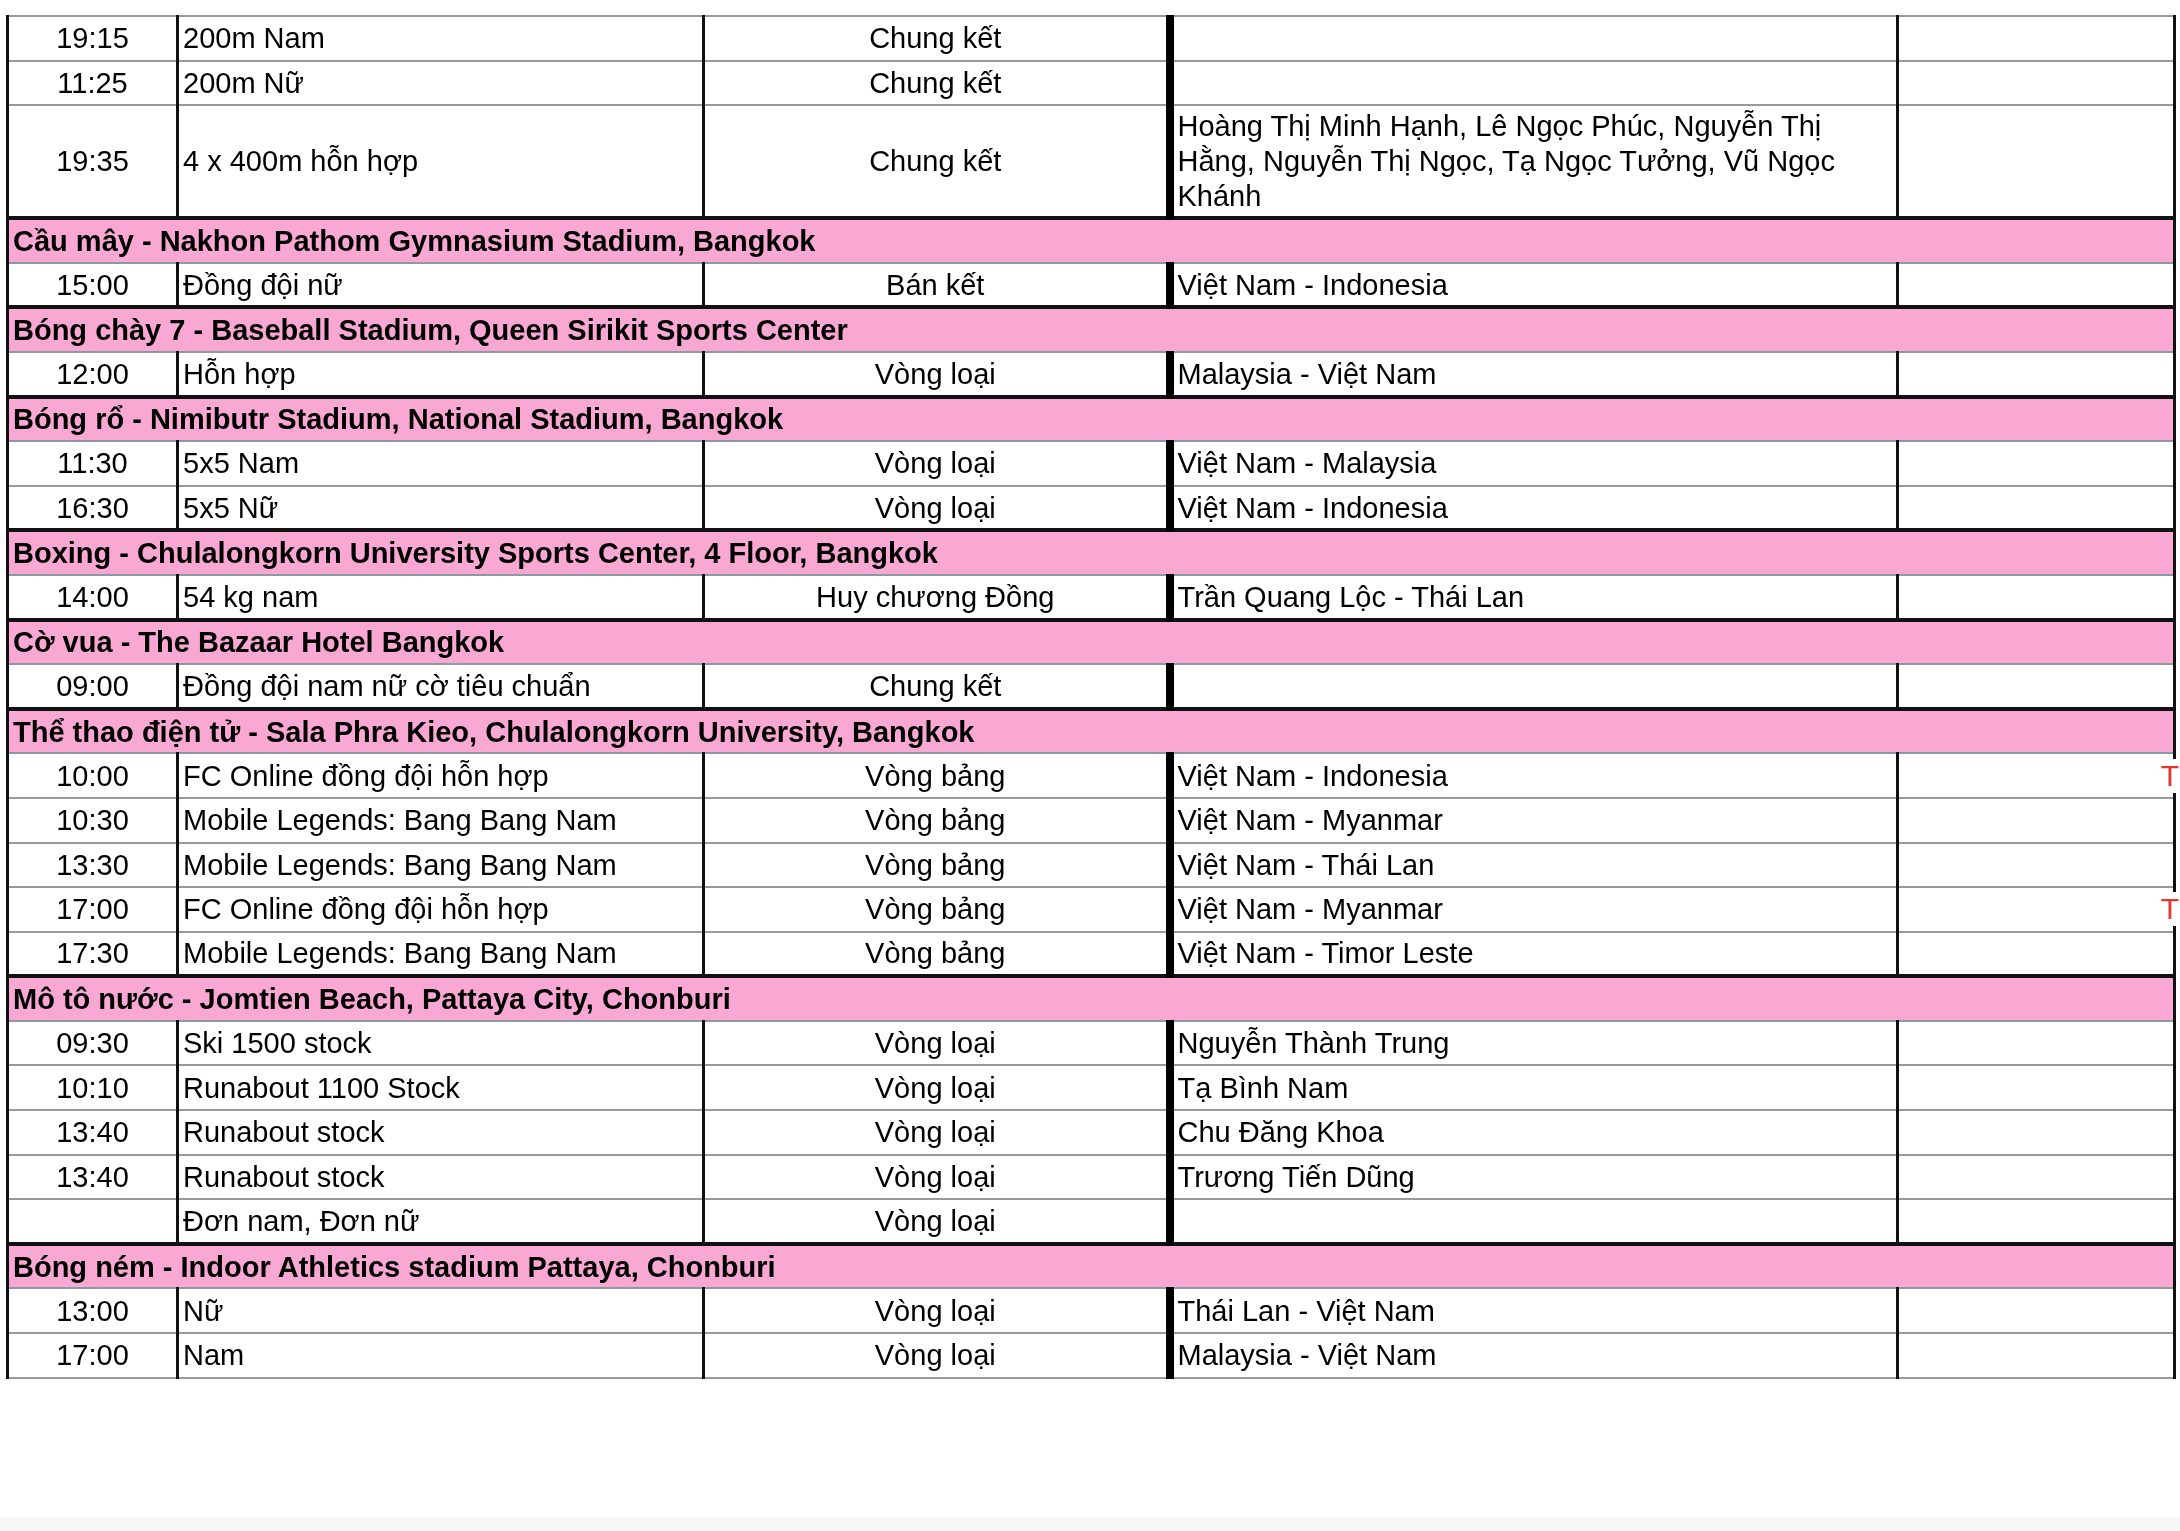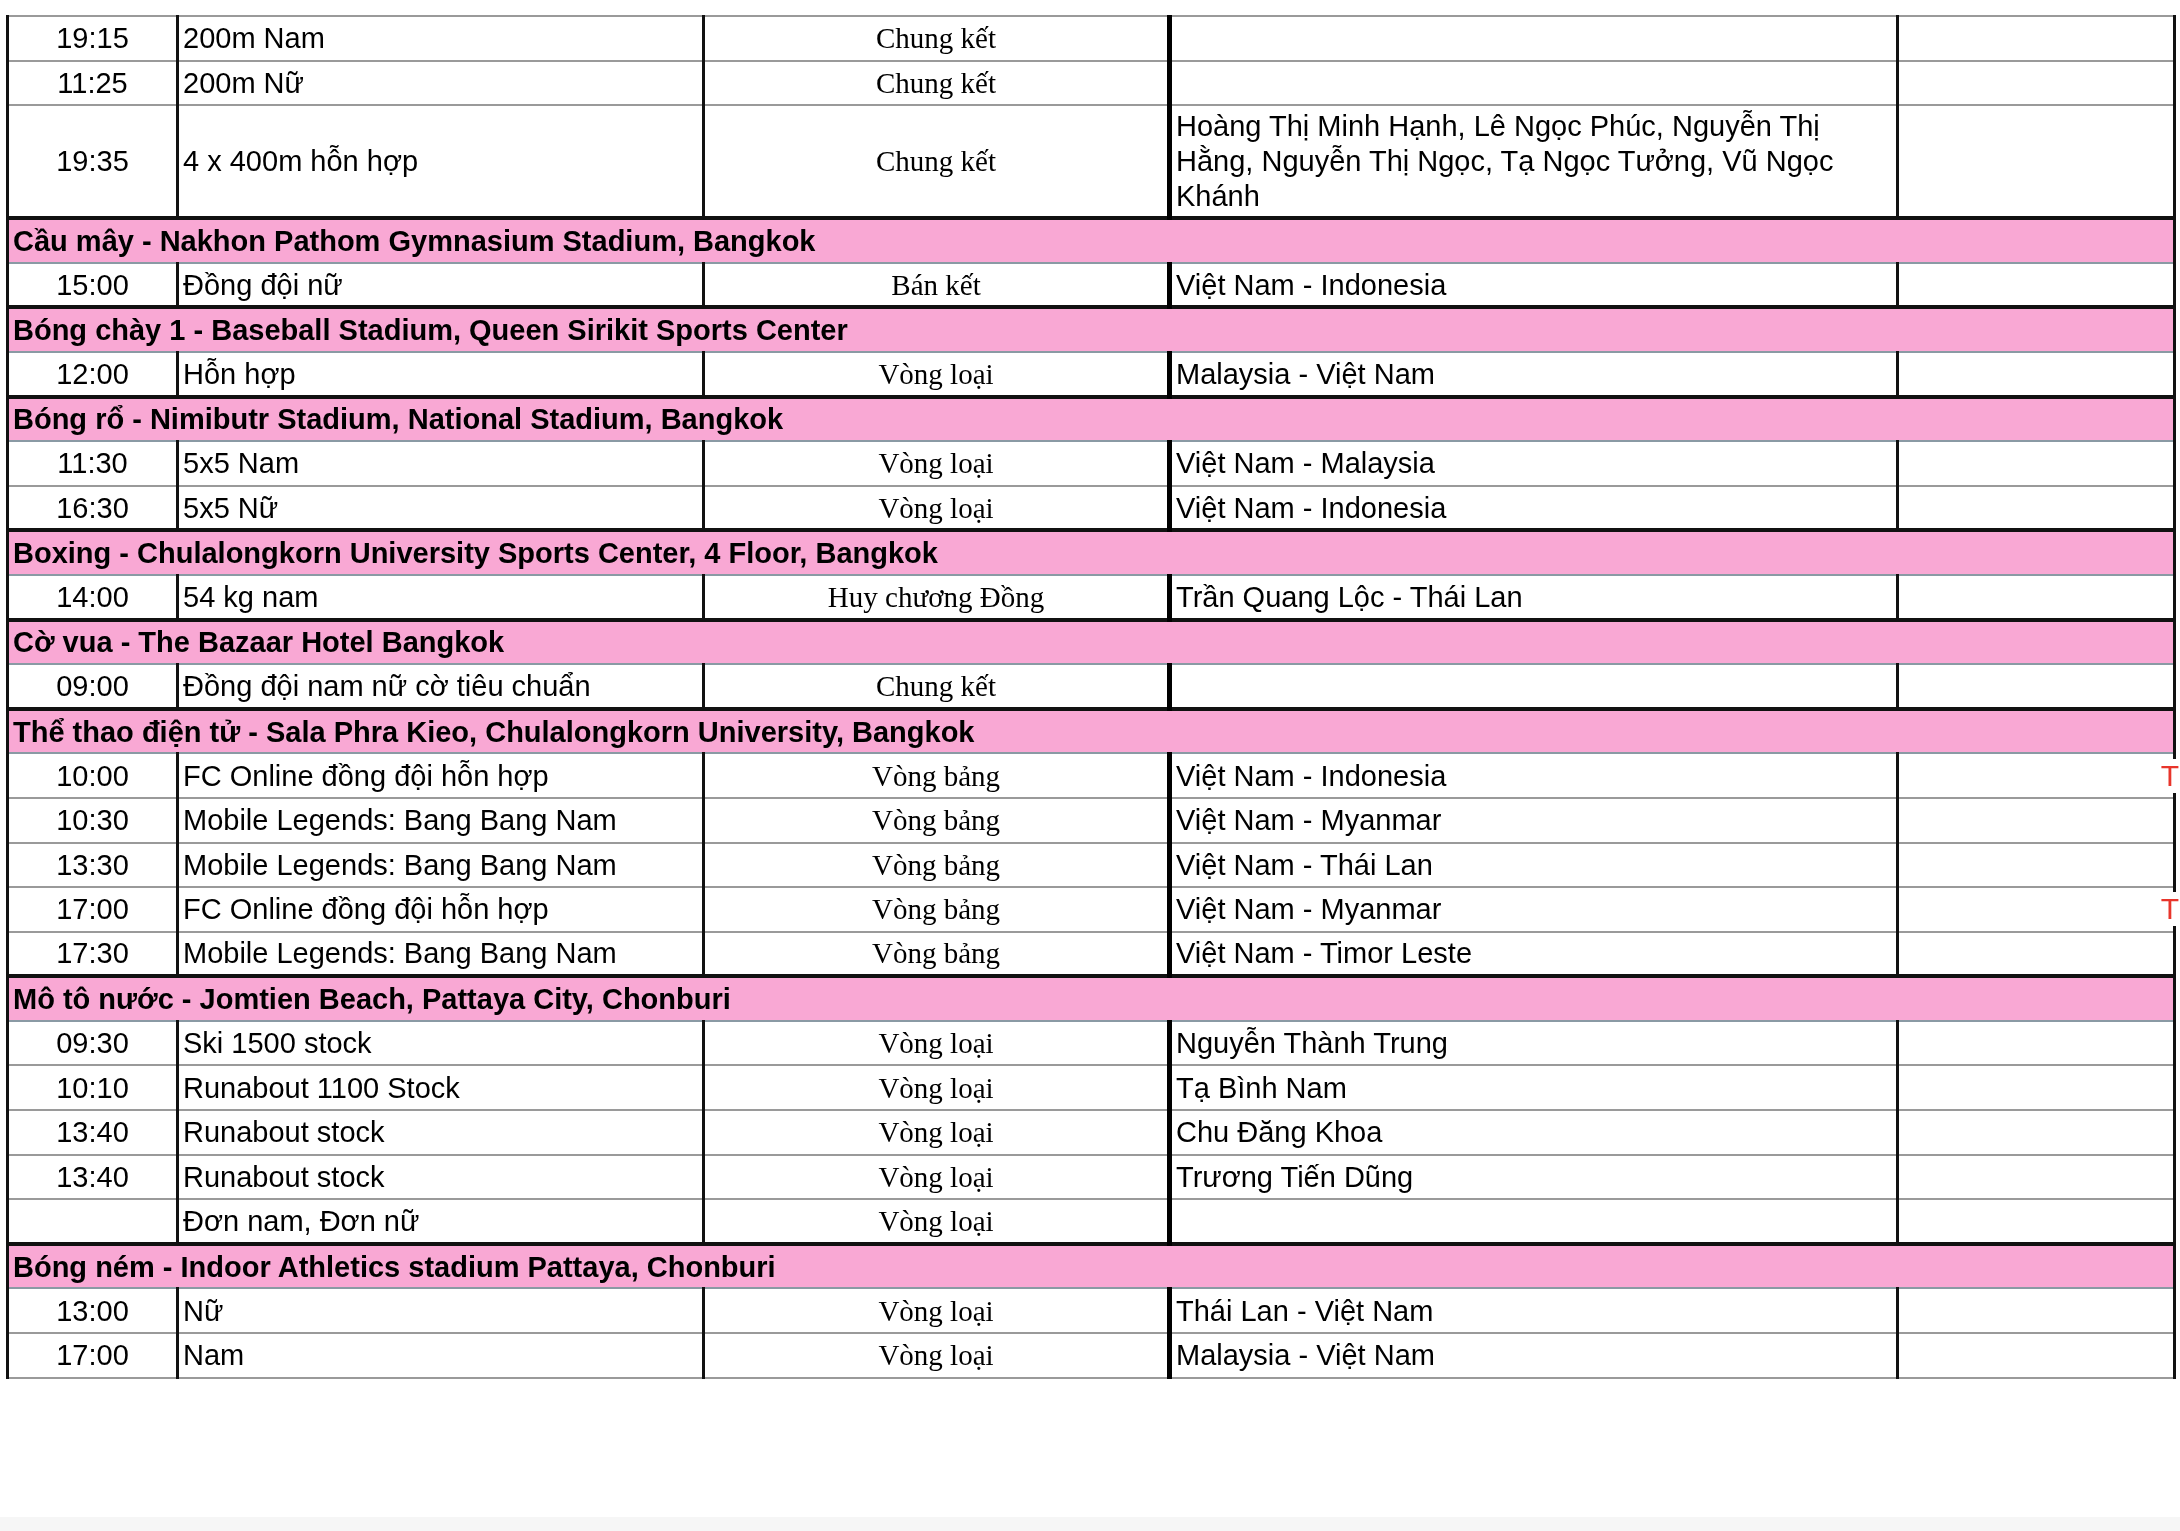--- a/index.html
+++ b/index.html
@@ -16,21 +16,21 @@
     border-right: 3px solid #111;
     font-size: 29px;
   }
   #sheet td {
     height: 44.6px; padding: 0 4px; box-sizing: border-box;
     border-top: 2px solid #9a9a9a; border-bottom: 2px solid #9a9a9a;
     white-space: nowrap; overflow: visible; line-height: 34px; vertical-align: middle;
   }
   #sheet td.c1 { text-align: center; border-right: 3px solid #111; padding: 0 2px; }
   #sheet td.c2 { text-align: left; border-right: 3px solid #111; }
-  #sheet td.c3 { text-align: center; border-right: 5px solid #000000; font-family: Liberation Serif, serif; }
+  #sheet td.c3 { text-align: center; border-right: 8px solid #000000; }
   #sheet td.c4 { text-align: left; border-right: 3px solid #111; white-space: normal; }
   #sheet td.c5 { position: relative; }
   #sheet tr.tall td { height: 113px; }
   #sheet tr.tall td.c4 { line-height: 35px; }
   #sheet tr.section td {
     background: #f9a8d4; font-weight: bold; border-top: 4px solid #111; border-bottom: 2px solid #8a9aa4;
     padding-left: 4px;
   }
   #sheet tr.section + tr td { border-top: 2px solid #8a9aa4; }
   .trunc-mark {
@@ -77,21 +77,21 @@
     <td colspan="5">Cầu mây - Nakhon Pathom Gymnasium Stadium, Bangkok</td>
   </tr>
       <tr>
     <td class="c1">15:00</td>
     <td class="c2">Đồng đội nữ</td>
     <td class="c3">Bán kết</td>
     <td class="c4">Việt Nam - Indonesia</td>
     <td class="c5"></td>
   </tr>
       <tr class="section">
-    <td colspan="5">Bóng chày 1 - Baseball Stadium, Queen Sirikit Sports Center</td>
+    <td colspan="5">Bóng chày 7 - Baseball Stadium, Queen Sirikit Sports Center</td>
   </tr>
       <tr>
     <td class="c1">12:00</td>
     <td class="c2">Hỗn hợp</td>
     <td class="c3">Vòng loại</td>
     <td class="c4">Malaysia - Việt Nam</td>
     <td class="c5"></td>
   </tr>
       <tr class="section">
     <td colspan="5">Bóng rổ - Nimibutr Stadium, National Stadium, Bangkok</td>

